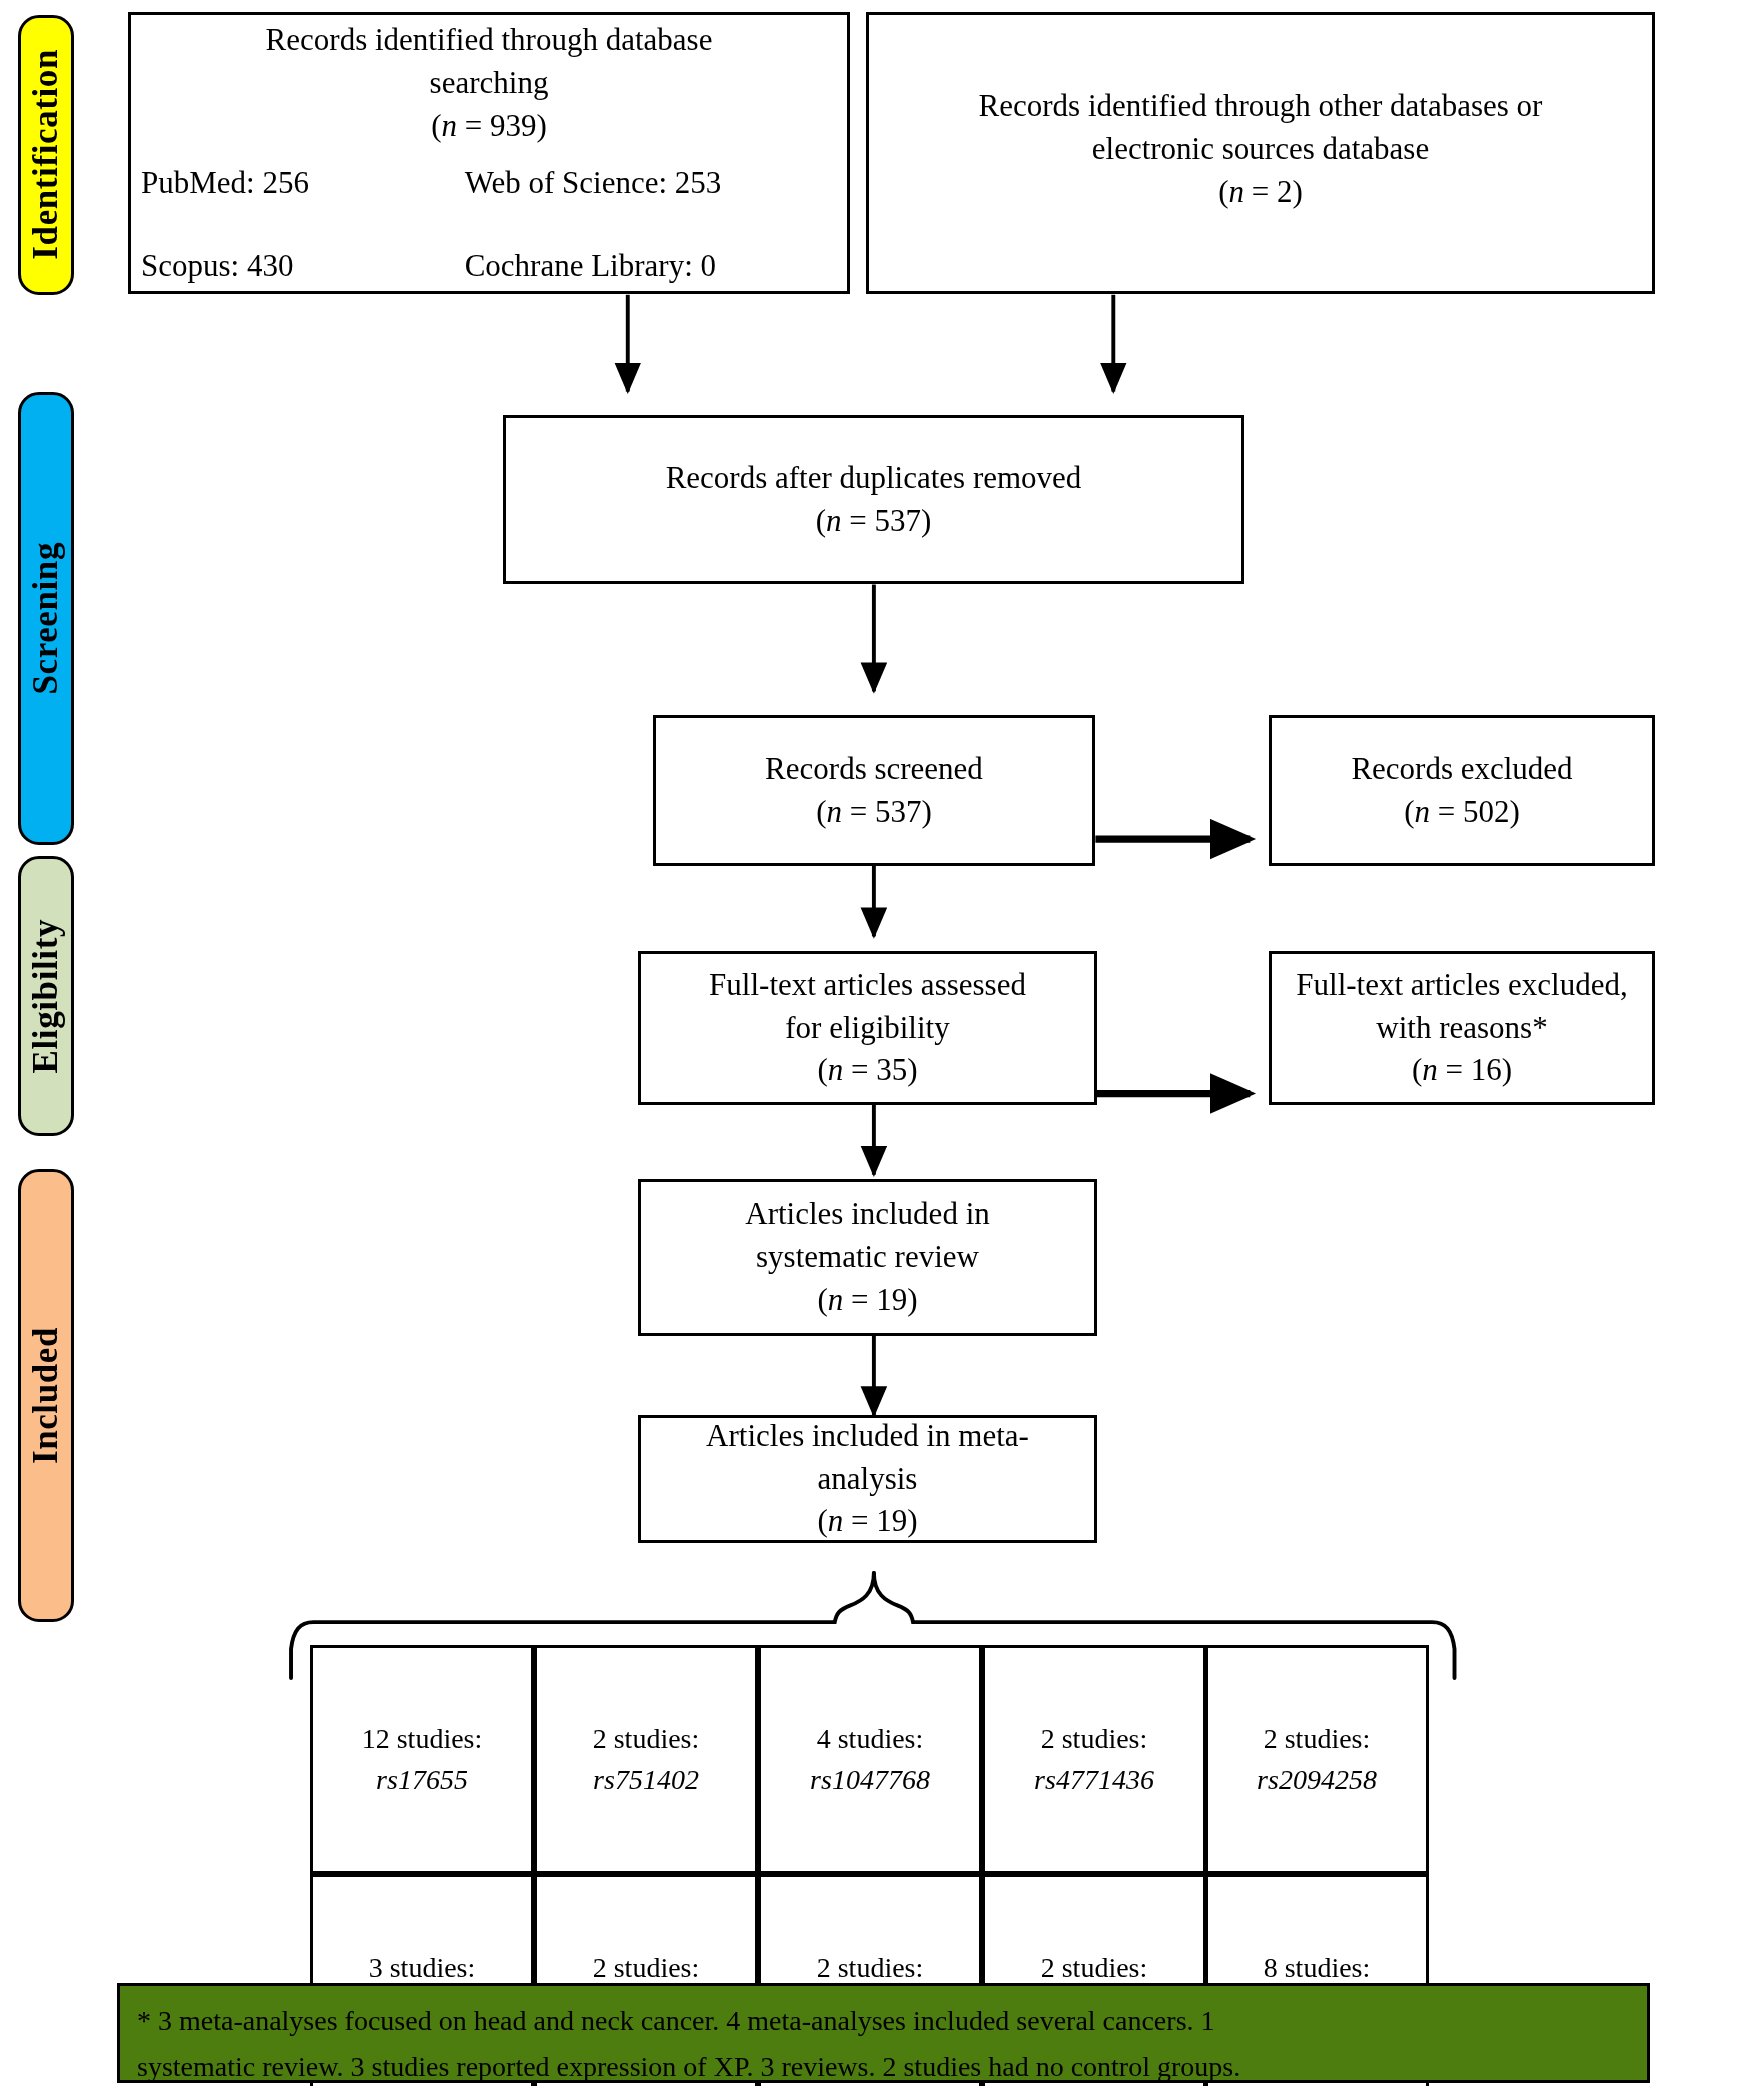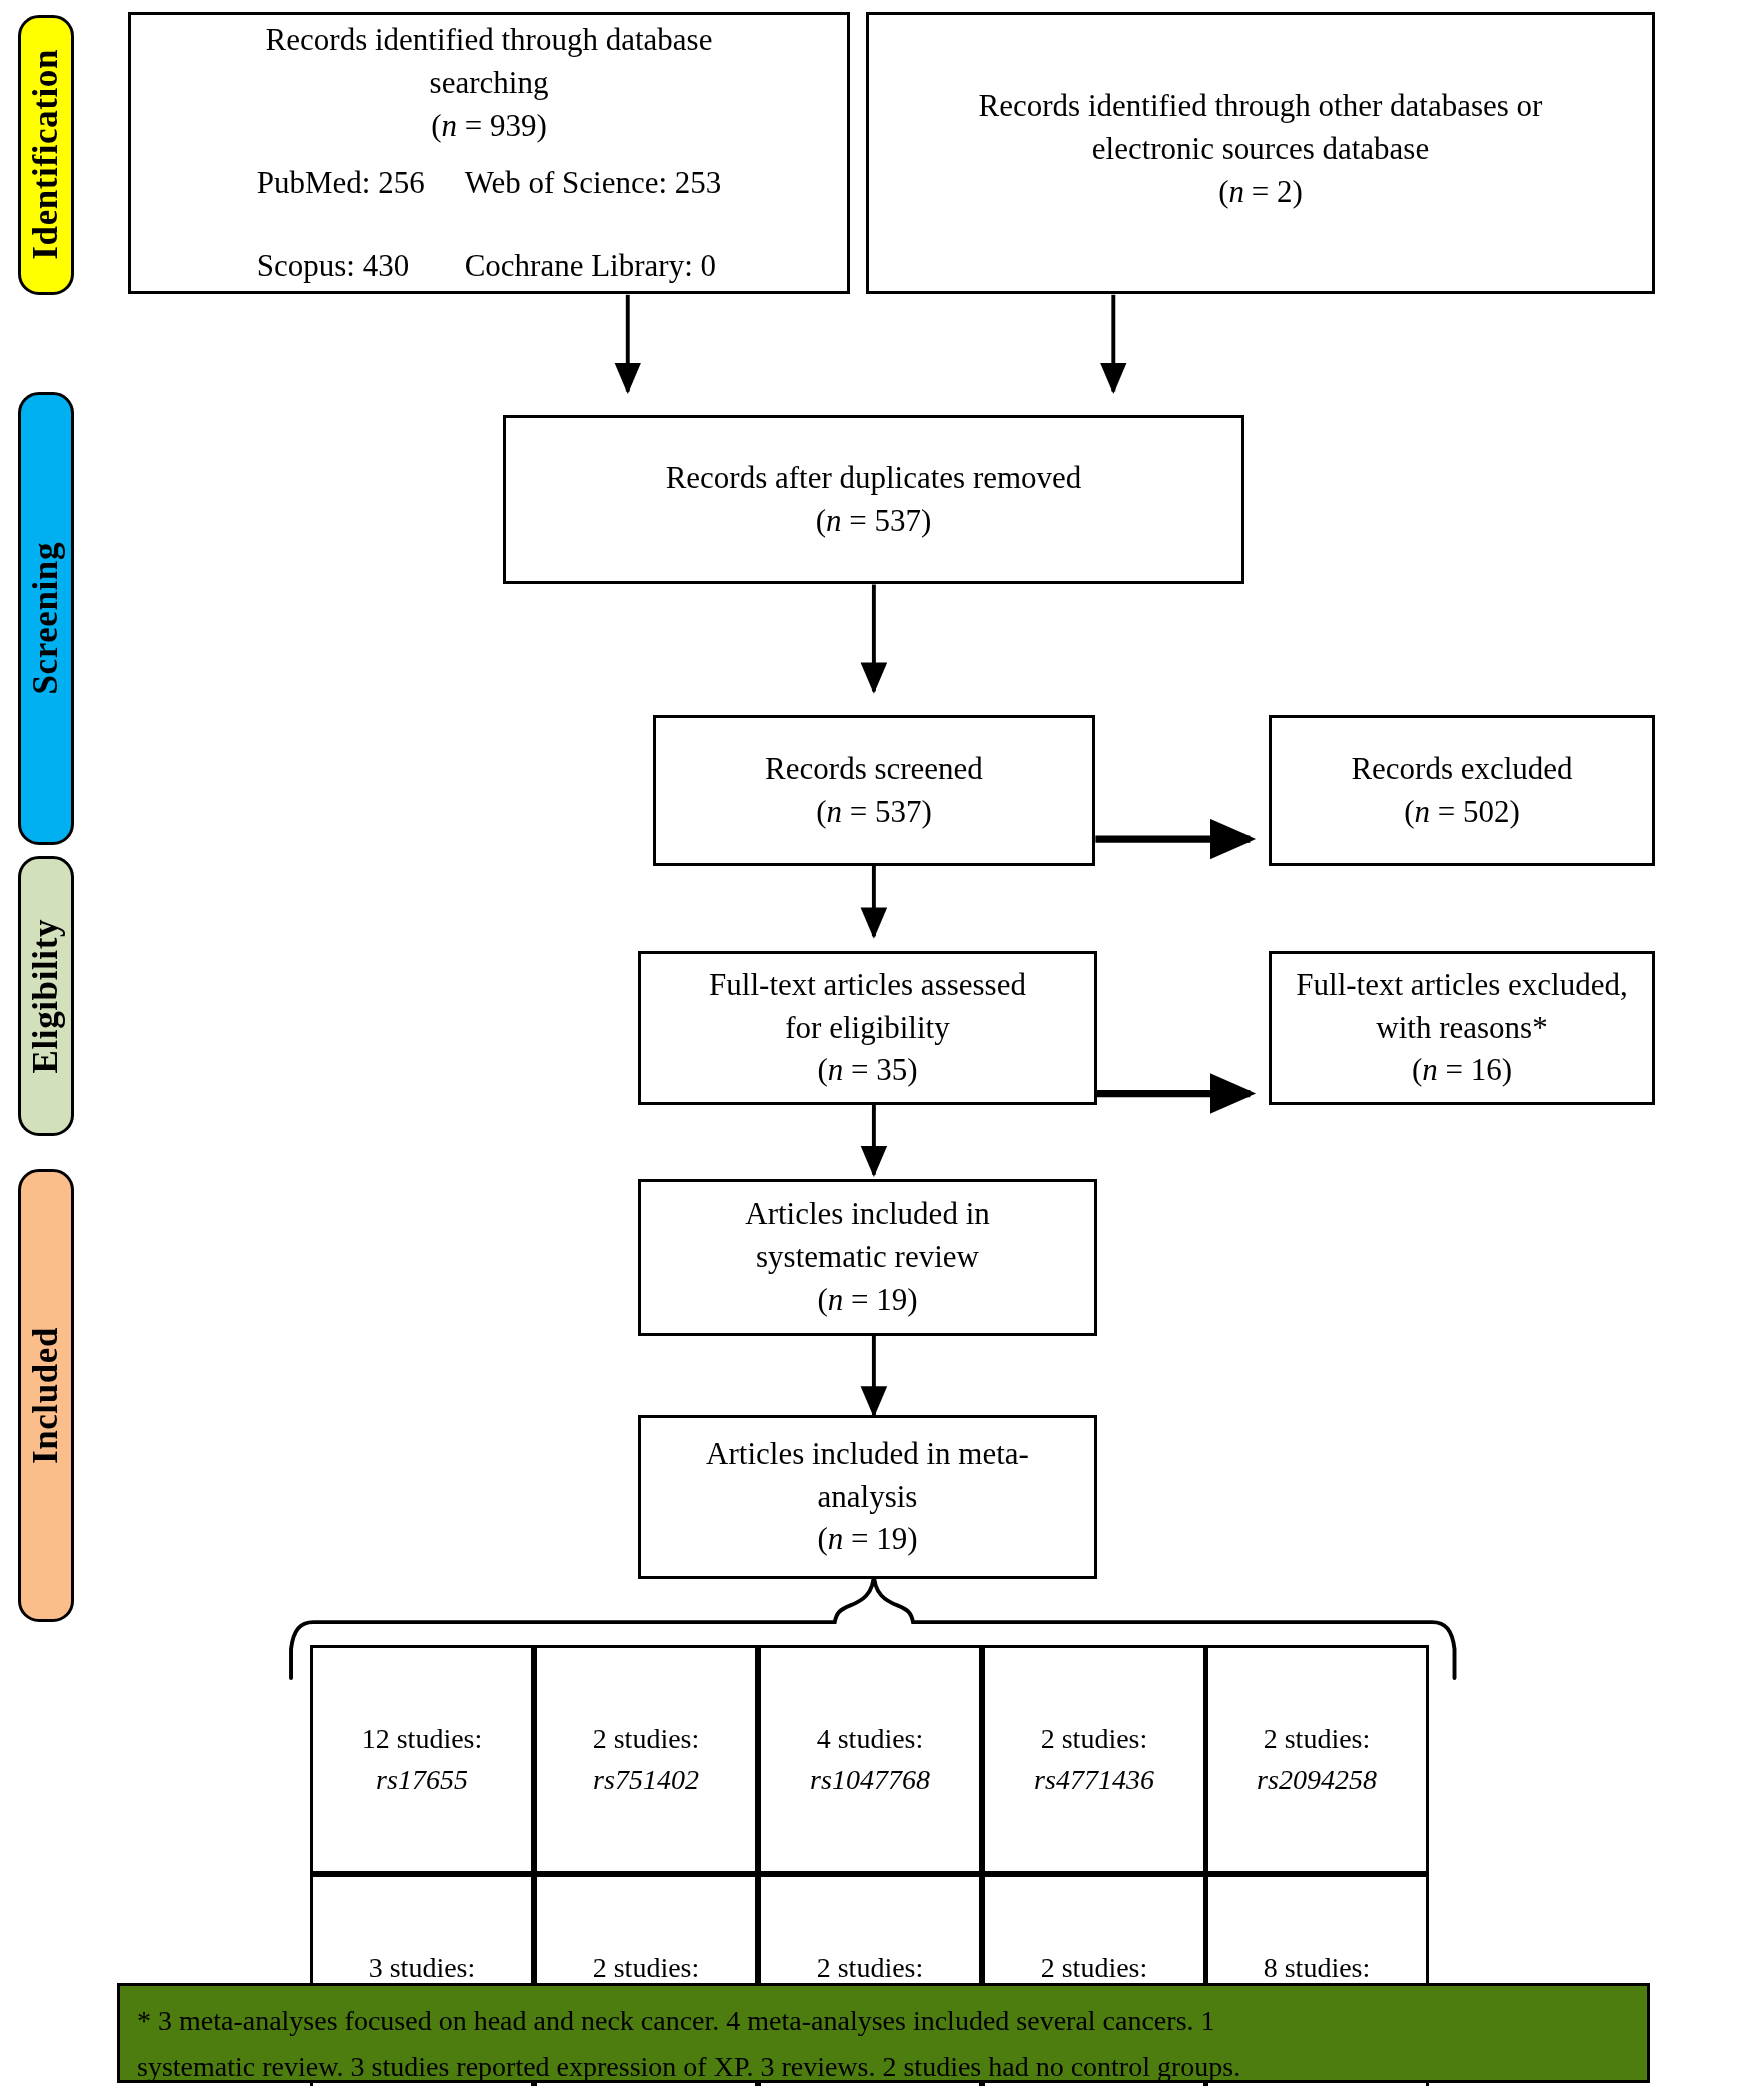--- a/index.html
+++ b/index.html
@@ -38,21 +38,20 @@
   }
 
   
   .flow-box {
     position: absolute;
     border: 3.4px solid #000000;
     box-sizing: border-box;
     background: #ffffff;
     display: flex;
     flex-direction: column;
-    align-items: center;
     justify-content: center;
     text-align: center;
     font-size: 31px;
     line-height: 1.38;
     color: #000000;
     padding: 10px 10px;
   }
   .flow-box .line { display: block; width: 100%; }
   .flow-box .nline { white-space: nowrap; }
   .ital { font-style: italic; }
@@ -218,21 +217,21 @@
     <span class="line">with reasons*</span>
     <span class="nline"><span>(</span><span class="ital">n</span><span> = 16)</span></span>
   </div>
 
   <div class="flow-box" style="left:638px; top:1179px; width:459px; height:157px;">
     <span class="line">Articles included in</span>
     <span class="line">systematic review</span>
     <span class="nline"><span>(</span><span class="ital">n</span><span> = 19)</span></span>
   </div>
 
-  <div class="flow-box" style="left:638px; top:1415px; width:459px; height:164px;">
+  <div class="flow-box" style="left:638px; top:1415px; width:459px; height:128px;">
     <span class="line">Articles included in meta-</span>
     <span class="line">analysis</span>
     <span class="nline"><span>(</span><span class="ital">n</span><span> = 19)</span></span>
   </div>
 
   <div class="study-cell" style="left:310px; top:1645px; width:224px; height:229px;">
     <span>12 studies:</span>
     <span class="snp">rs17655</span>
   </div>
   <div class="study-cell" style="left:534px; top:1645px; width:224px; height:229px;">

